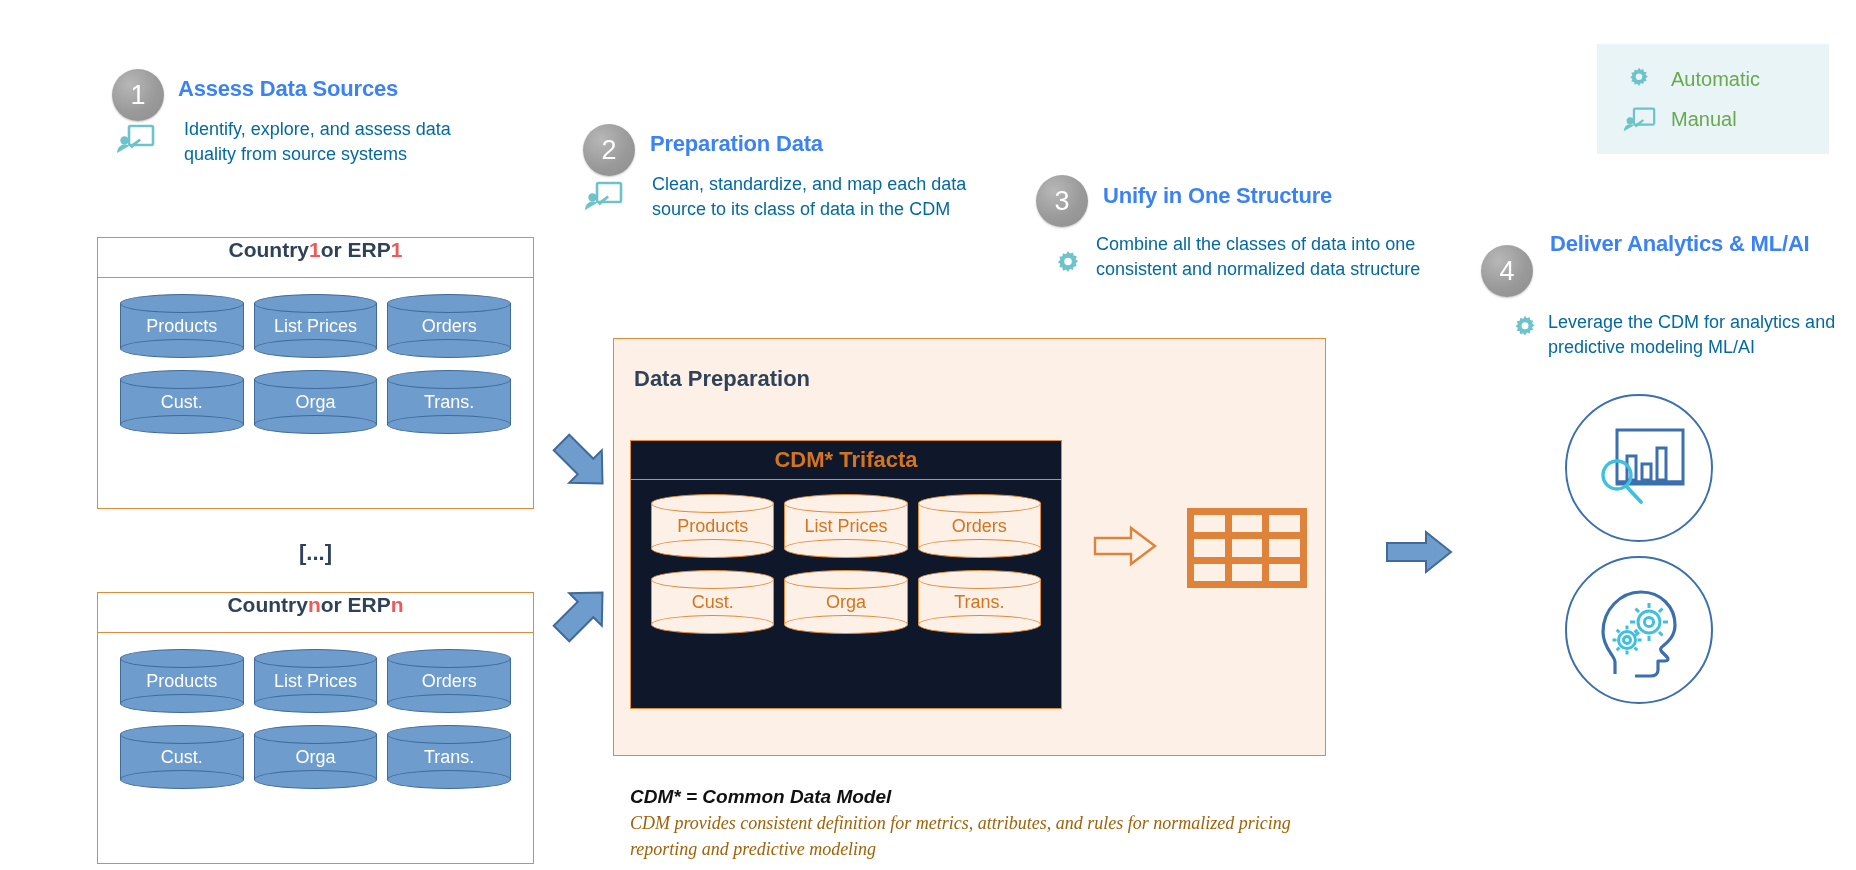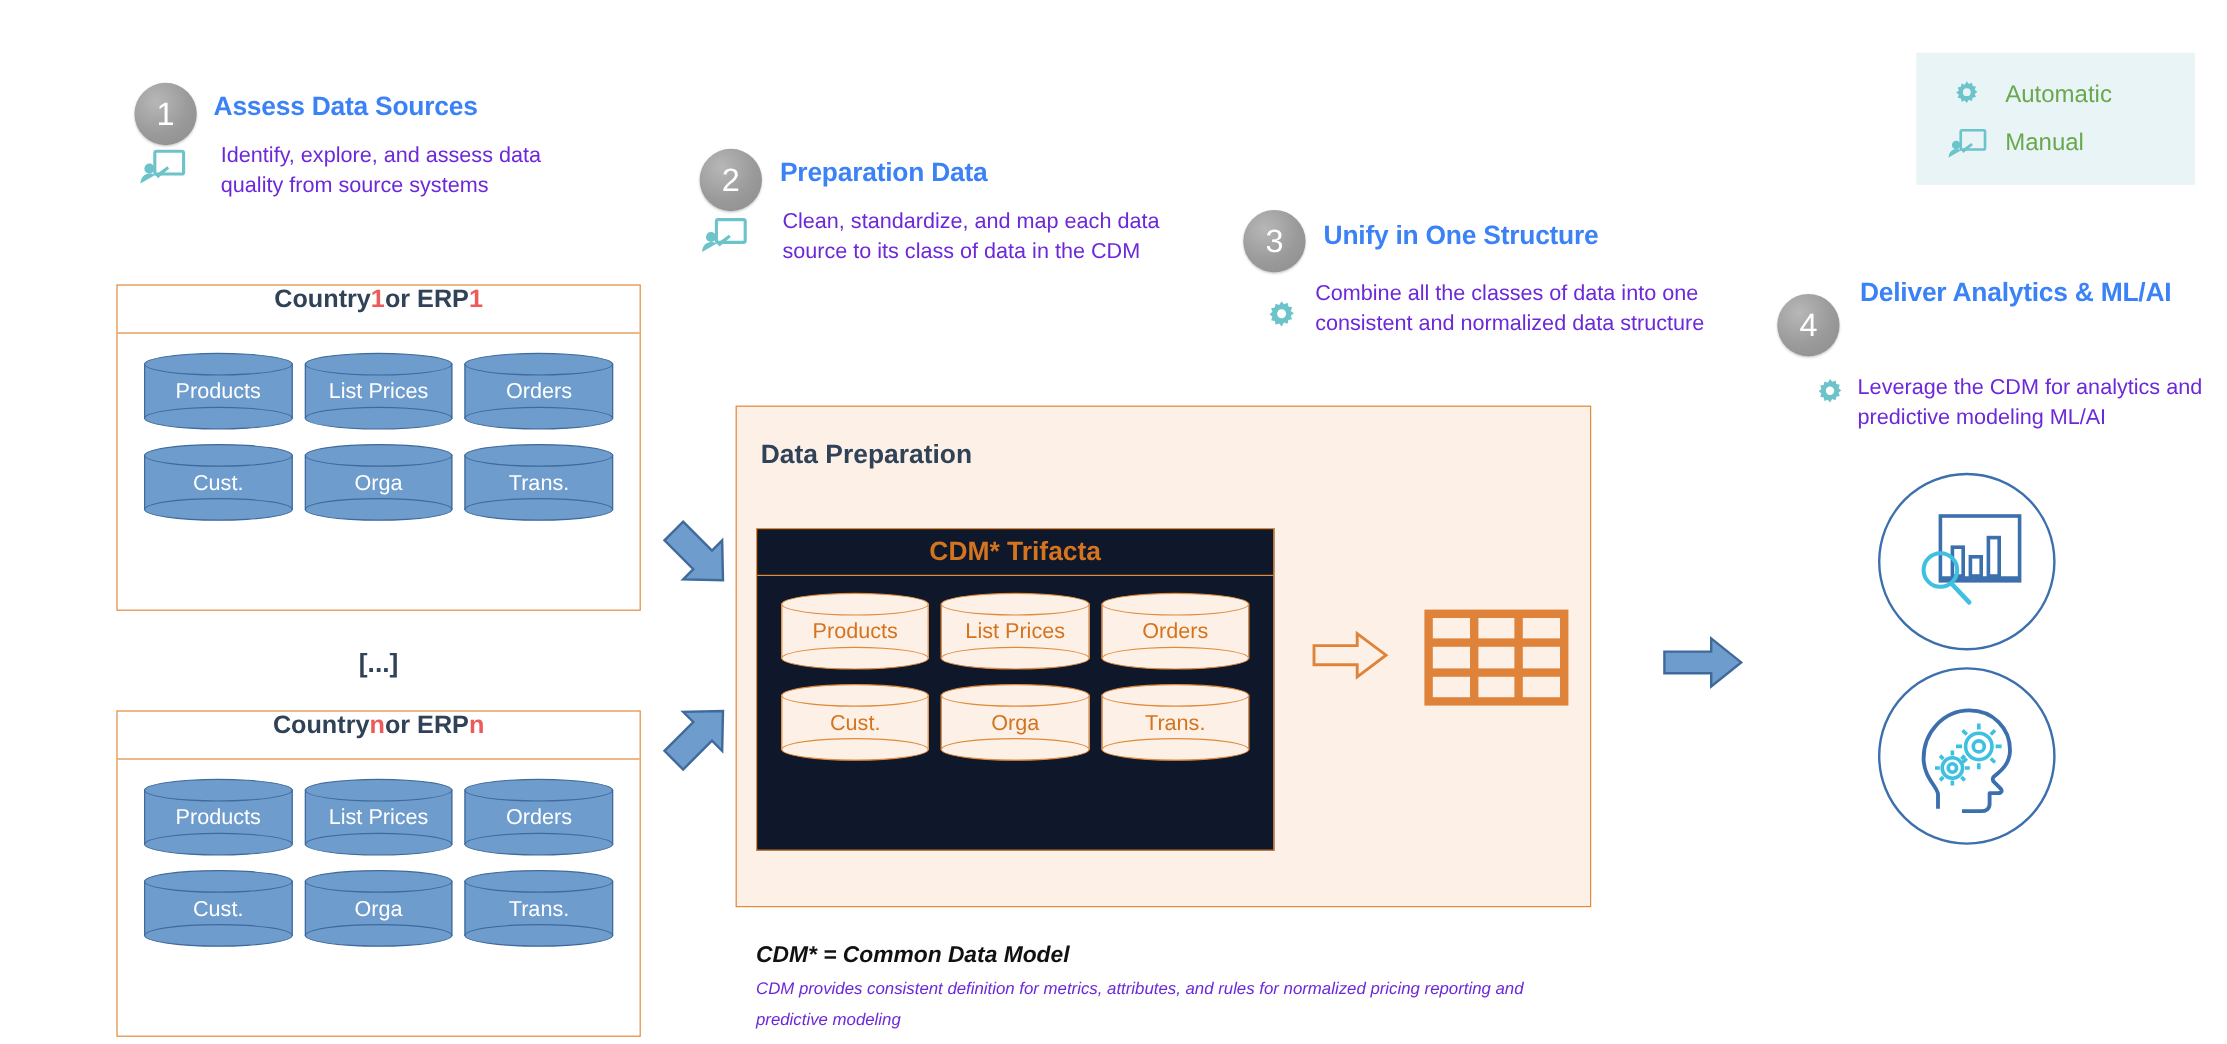--- a/index.html
+++ b/index.html
@@ -14,21 +14,21 @@
     background:radial-gradient(circle at 35% 30%, #b7b7b7 0%, #9a9a9a 55%, #8d8d8d 100%);
     color:#ffffff;font-size:27px;font-weight:400;
     display:flex;align-items:center;justify-content:center;
     box-shadow:0 1px 2px rgba(0,0,0,.22);
   }
   .step-title{
     position:absolute;color:#3b82f6;font-weight:bold;font-size:22px;
     line-height:31px;letter-spacing:-.2px;
   }
   .step-desc{
-    position:absolute;color:#6d28d9;font-size:18px;line-height:25px;
+    position:absolute;color:#0369a1;font-size:18px;line-height:25px;
   }
 
   
   .gear-ico{position:absolute;width:30px;height:30px;}
   .manual-ico{position:absolute;width:40px;height:32px;}
 
   
   .legend{
     position:absolute;background:#e8f4f5;
     display:flex;flex-direction:column;justify-content:center;
@@ -102,21 +102,21 @@
   
   .tbl-ico{
     position:absolute;background:#de8339;
     display:grid;grid-template-columns:repeat(3,1fr);grid-template-rows:repeat(3,1fr);
     gap:7px;padding:7px;box-sizing:border-box;
   }
   .tbl-ico i{display:block;background:#fdf1e7;}
 
   
   .fn-title{position:absolute;font-weight:bold;font-style:italic;font-size:19px;color:#111111;}
-  .fn-body{position:absolute;font-style:italic;font-size:14px;line-height:26px;color:#6d28d9;}
+  .fn-body{position:absolute;font-style:italic;font-size:18px;line-height:26px;color:#a16207;font-family:Liberation Serif, serif;}
 
   
   .ana-circle{
     position:absolute;width:148px;height:148px;border-radius:50%;
     border:2.4px solid #3b6fae;background:#ffffff;box-sizing:border-box;
   }
   svg{display:block;overflow:visible;}
 </style>
 </head>
 <body>

